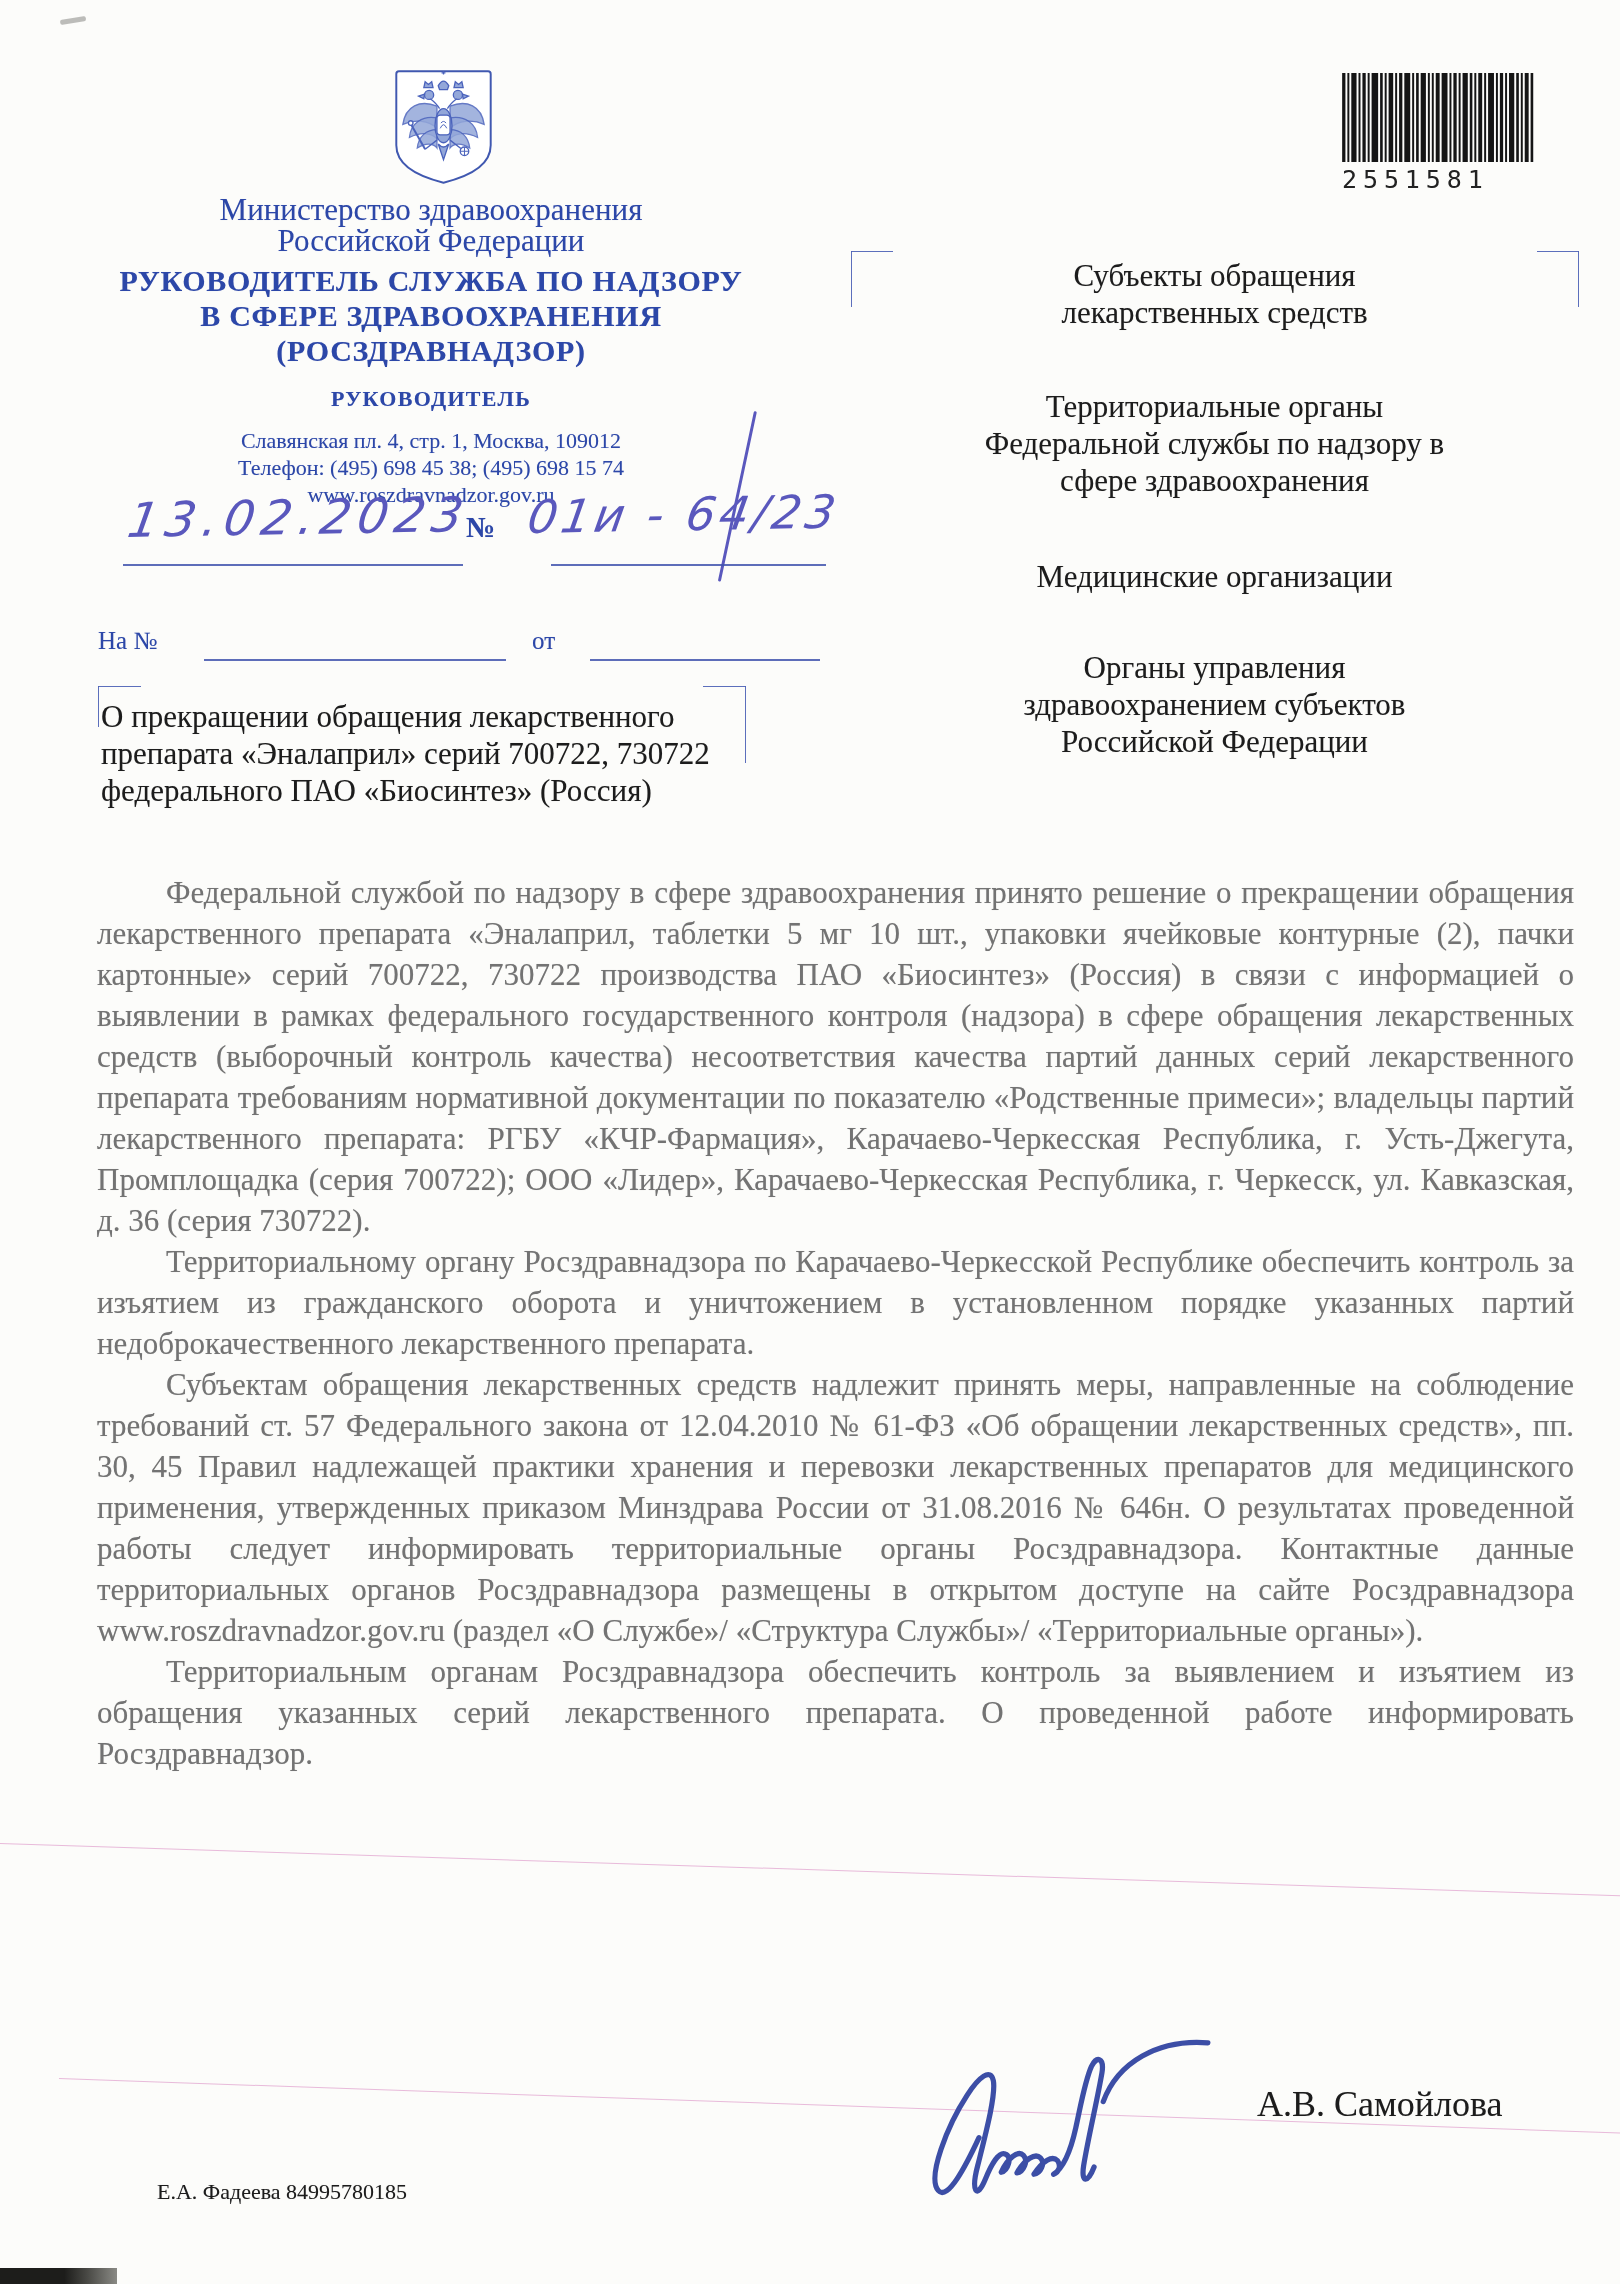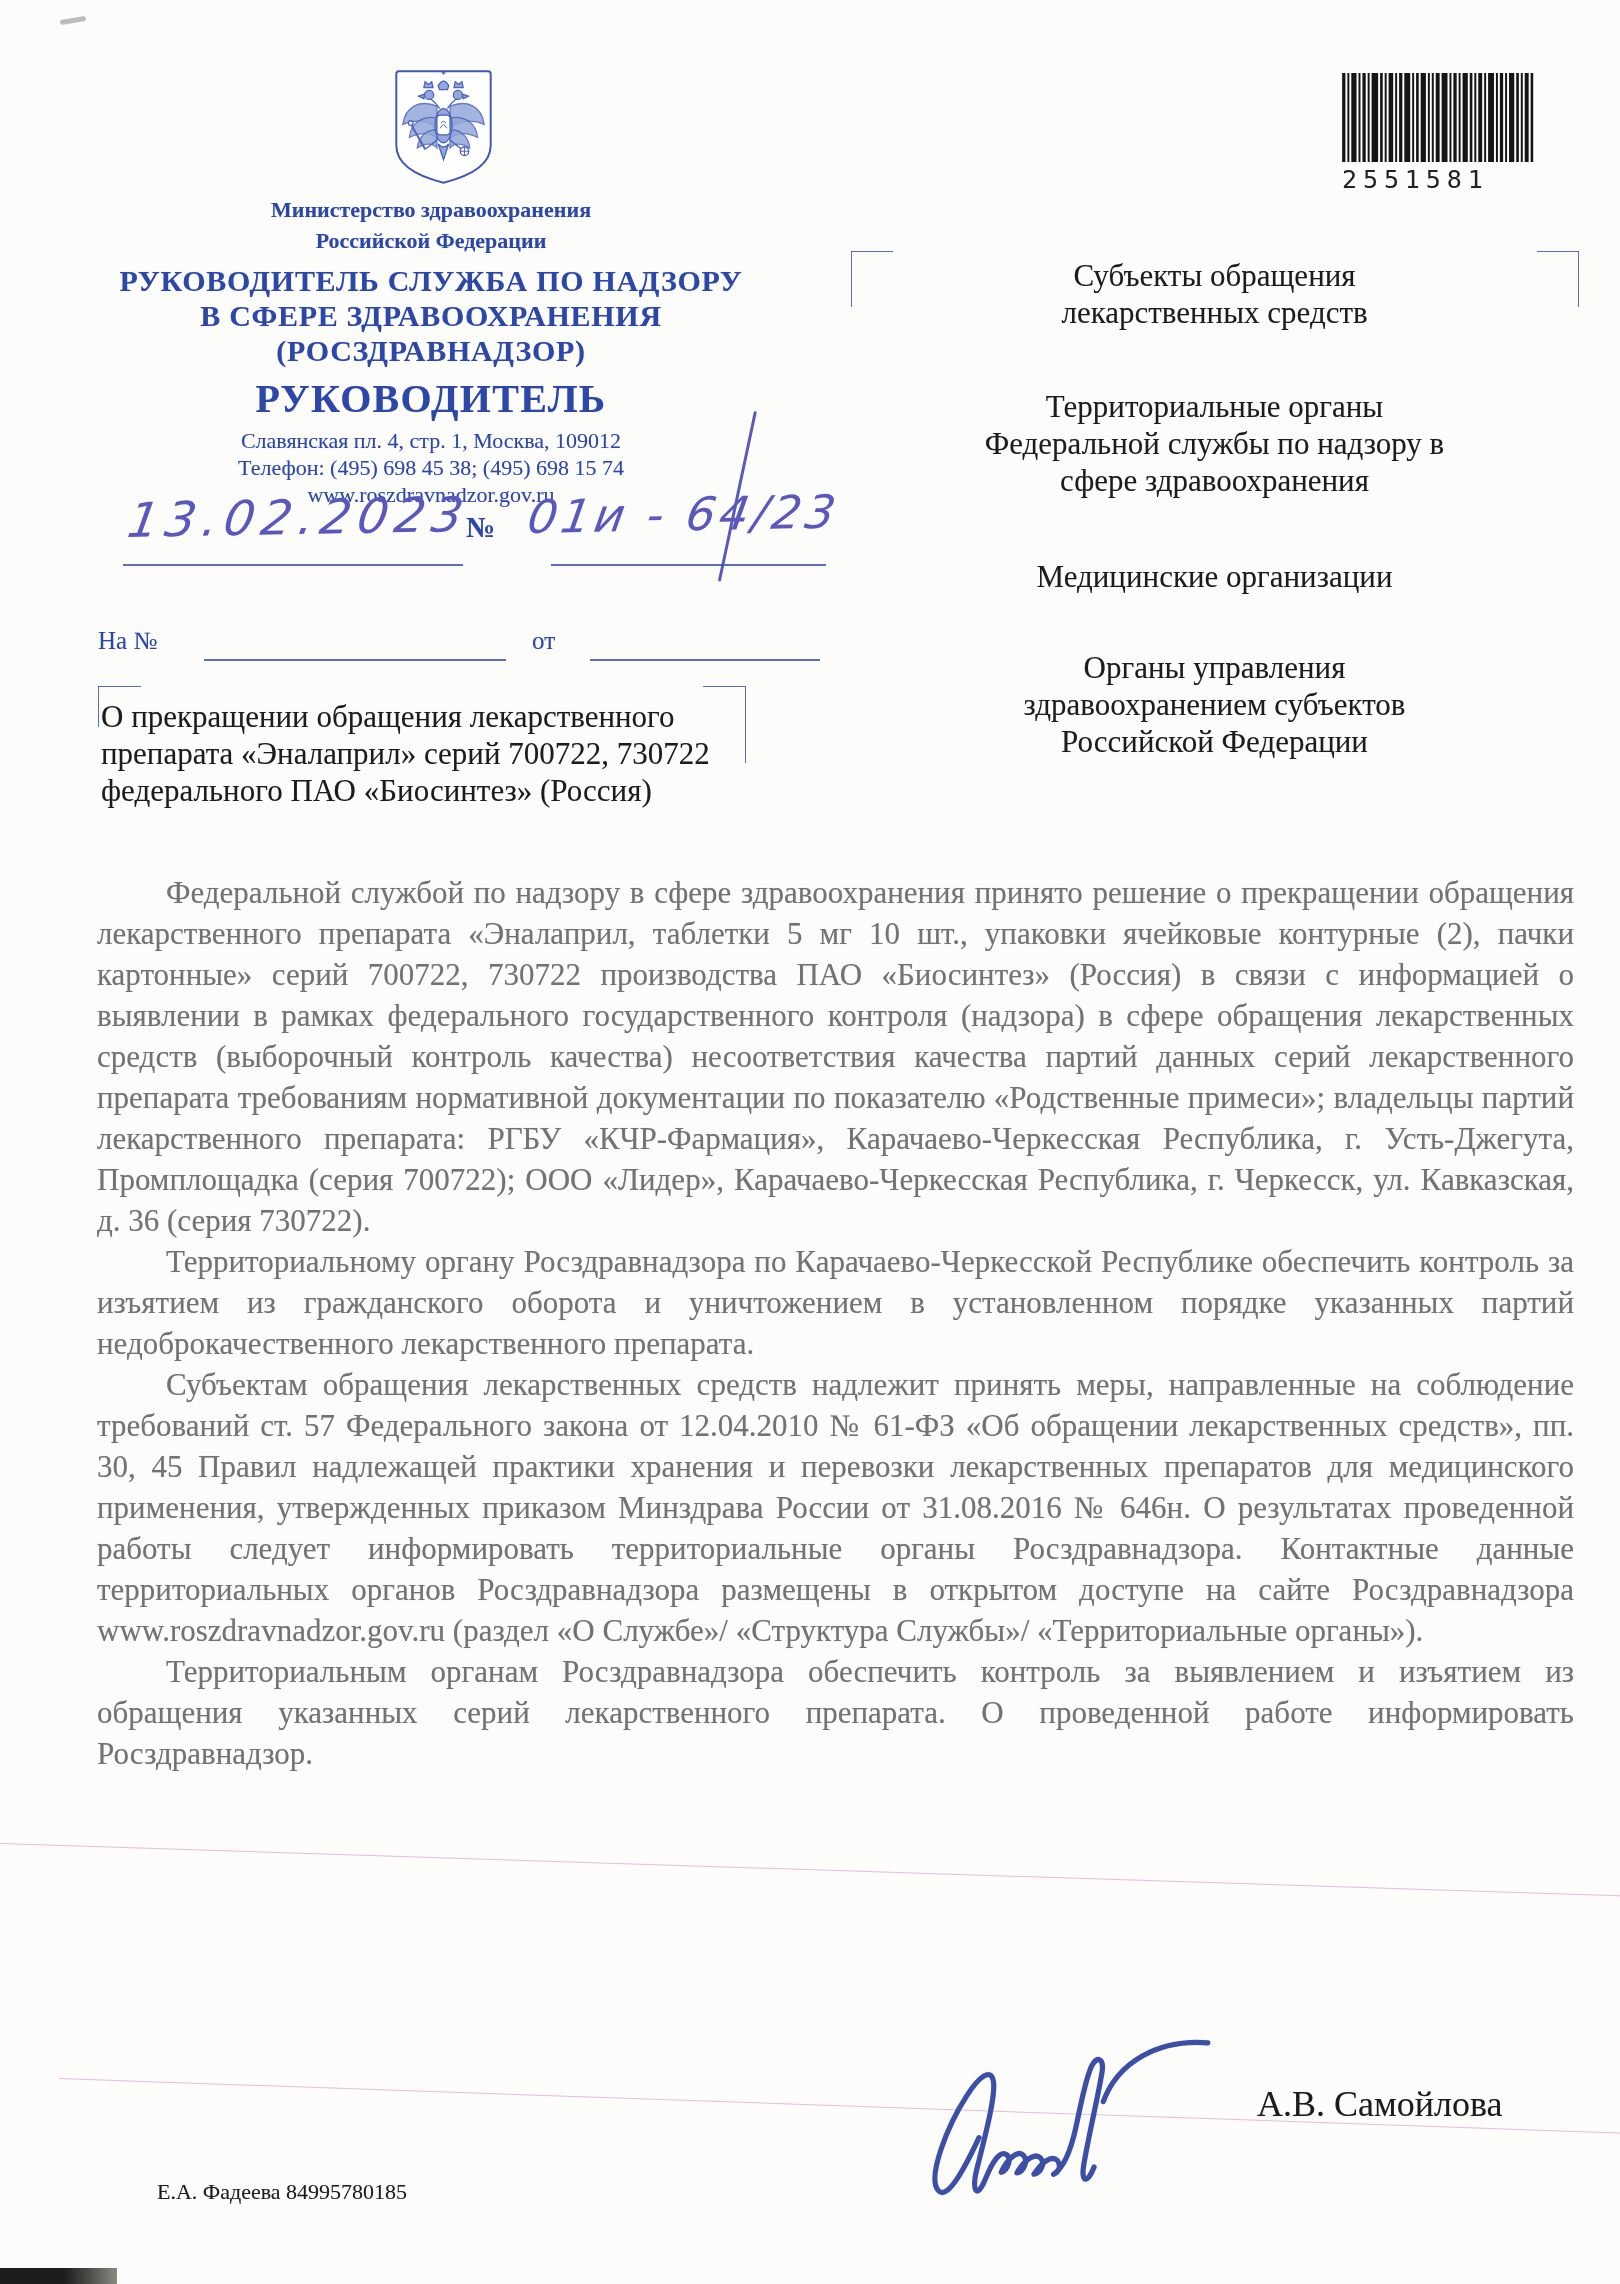--- a/index.html
+++ b/index.html
@@ -7,23 +7,23 @@
     width:1620px;height:2284px;position:relative;
     background:#fcfcfa;
     font-family:"Liberation Serif", serif;
     overflow:hidden;
   }
   .abs{position:absolute;}
   .blue{color:#2c47a8;text-shadow:0 0 0.7px rgba(50,70,170,.30);}
   .black{color:#1c1c1c;text-shadow:0 0 0.7px rgba(30,30,30,.28);}
   
   .lh-col{left:79px;top:194px;width:704px;text-align:center;}
-  .ministry{font-weight:bold;font-size:22px;line-height:31px;}
+  .ministry{font-weight:normal;font-size:31px;line-height:31px;}
   .service{font-weight:bold;font-size:30px;line-height:35px;margin-top:6.5px;letter-spacing:0.7px;}
-  .position{font-weight:bold;font-size:40px;line-height:31px;margin-top:15.7px;letter-spacing:1.3px;}
+  .position{font-weight:bold;font-size:22px;line-height:31px;margin-top:15.7px;letter-spacing:1.3px;}
   .addr{font-size:22px;line-height:27px;margin-top:13px;}
   
   .handw{
     font-family:"DejaVu Sans", sans-serif;font-style:italic;
     color:#5a58bd;transform:skewX(-10deg) rotate(-1deg);transform-origin:left bottom;
     white-space:nowrap;
   }
   .hw-date{left:124px;top:492px;font-size:48px;letter-spacing:6.5px;}
   .hw-num{left:524px;top:490px;font-size:46px;letter-spacing:3.9px;}
   .hw-slash{left:754px;top:411px;width:2.6px;height:174px;background:#5a58bd;

